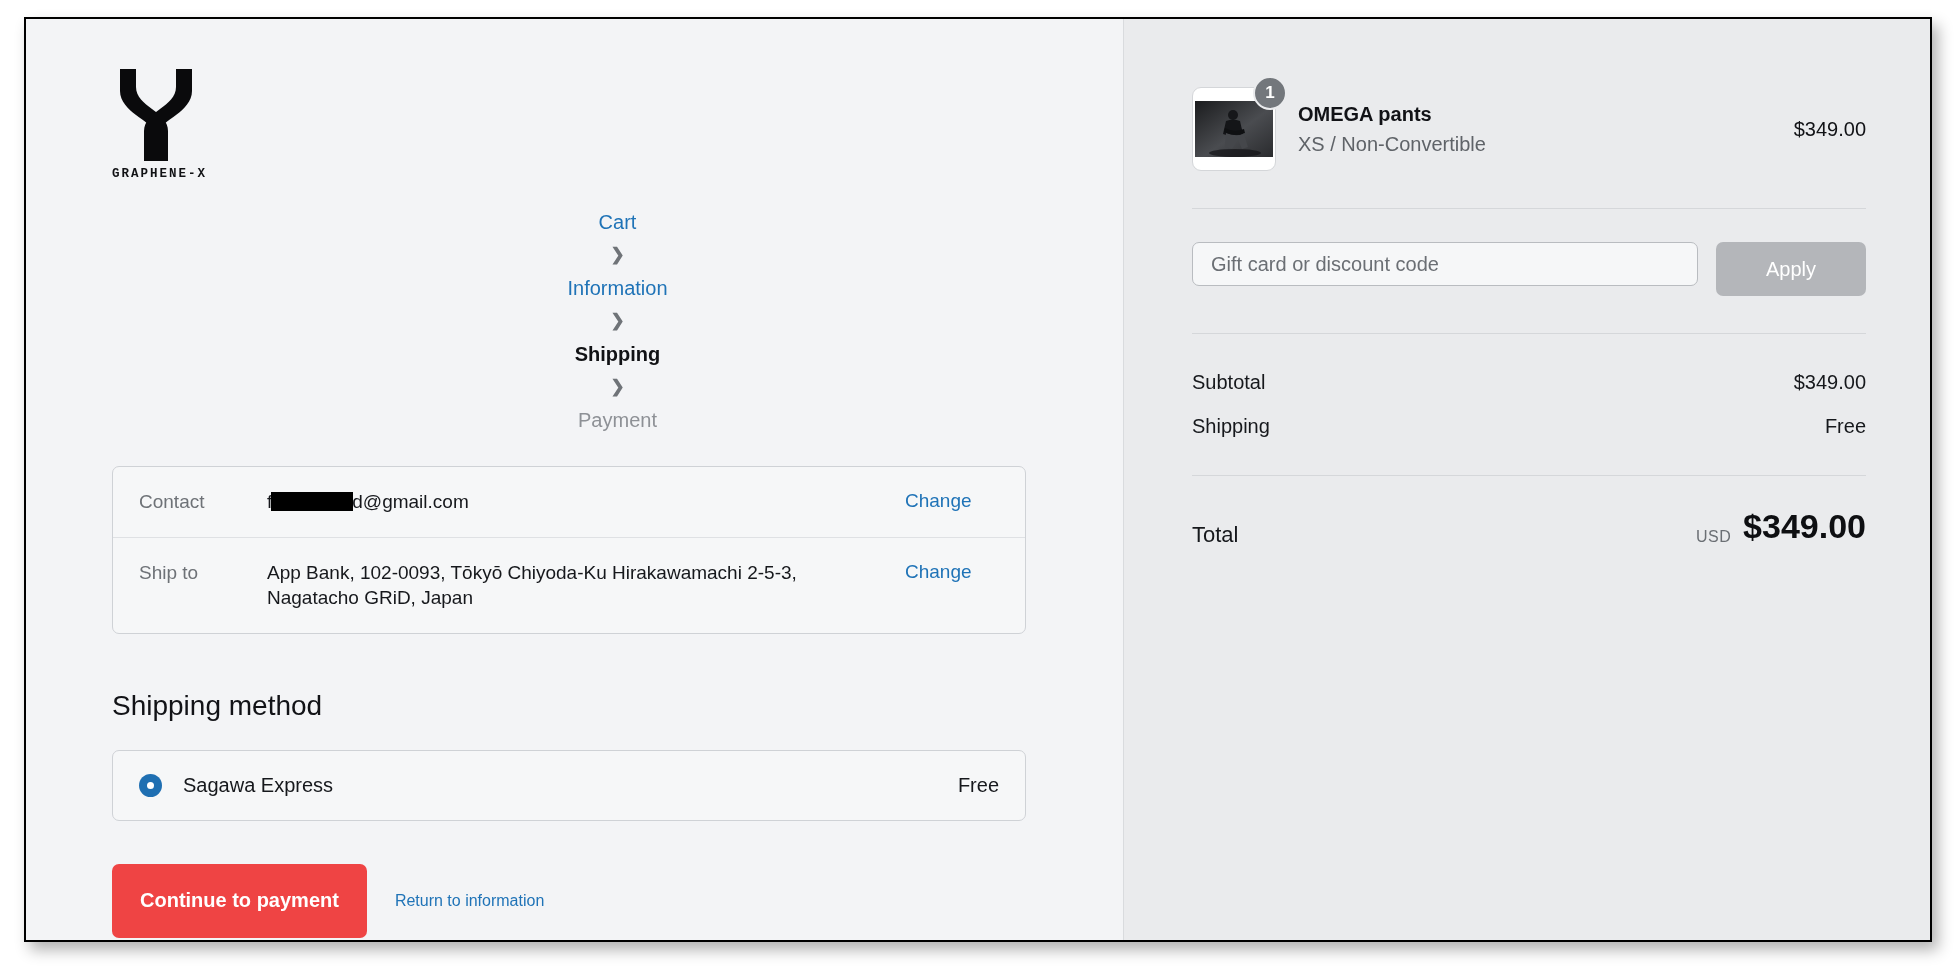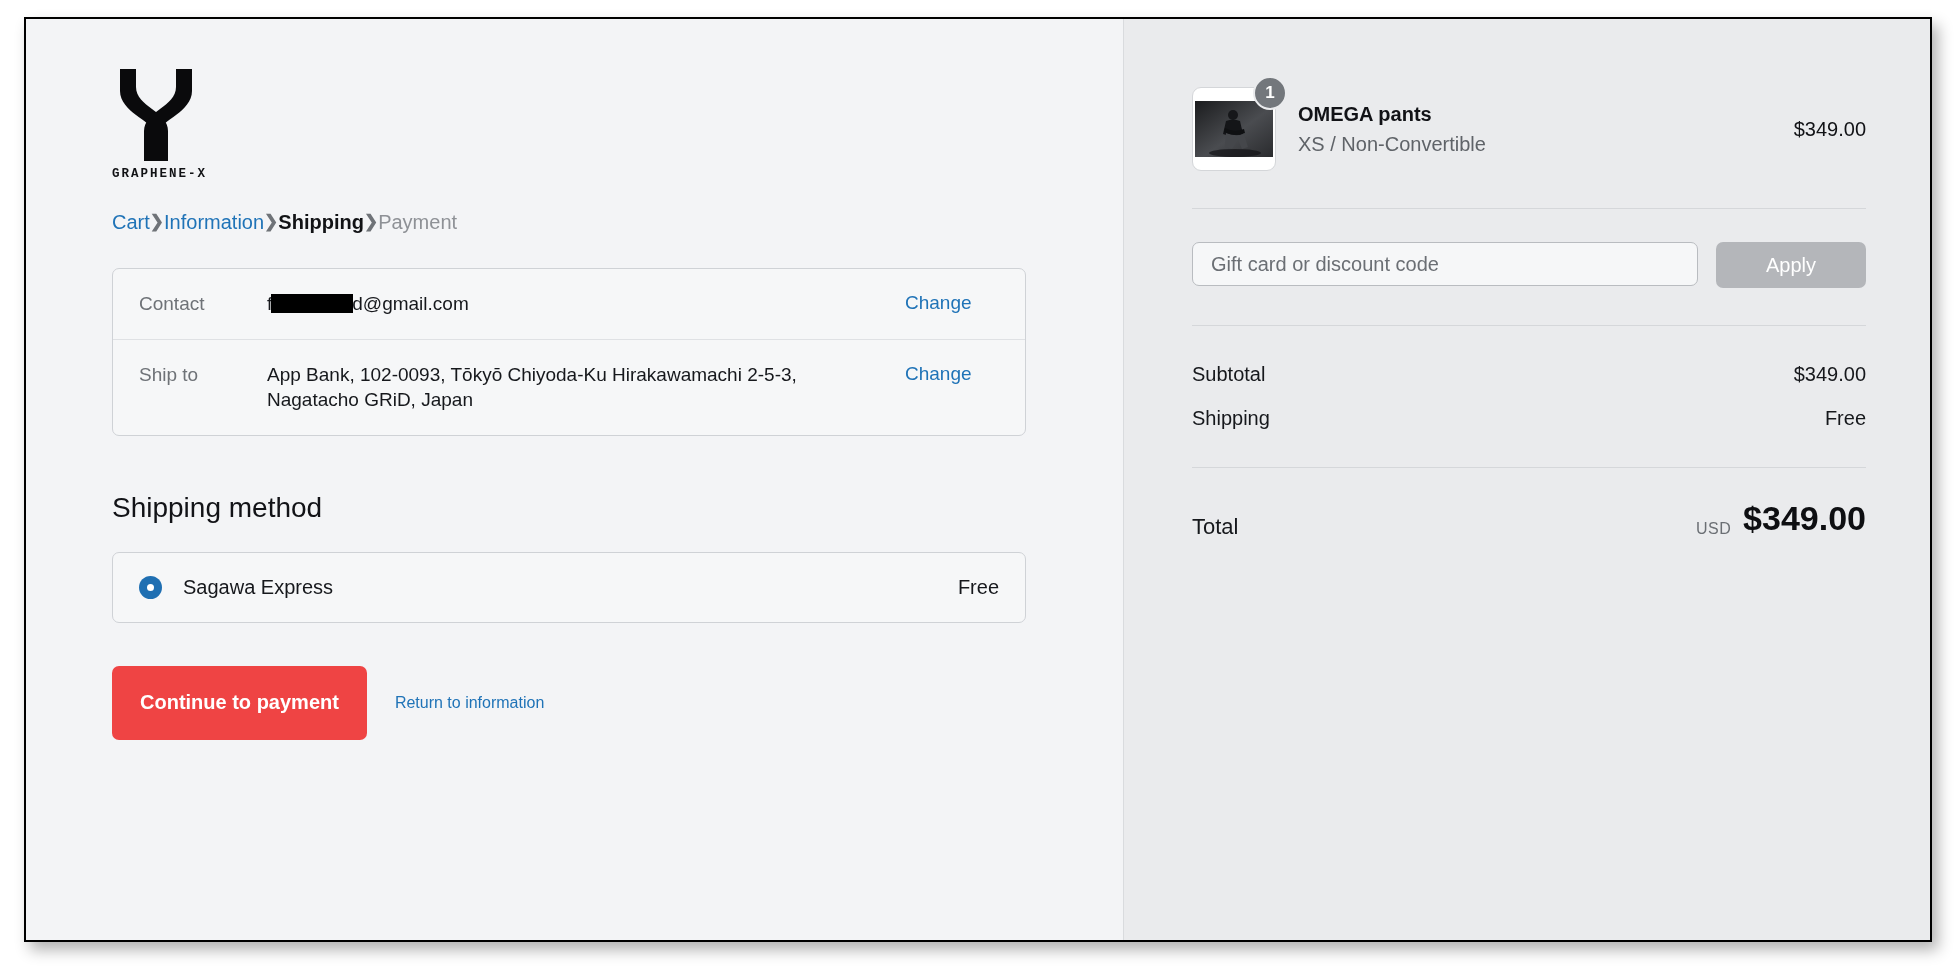--- a/index.html
+++ b/index.html
@@ -62,20 +62,22 @@
     margin-top: 4px;
     white-space: nowrap;
   }
 
   
   .breadcrumb {
     margin: 30px 0 0 26px;
     display: flex;
     align-items: center;
     font-size: 20px;
+    gap: 13px;
+    flex-direction: column;
   }
   .crumb-link {
     color: #1f73b7;
     text-decoration: none;
     cursor: pointer;
   }
   .crumb-current {
     color: #111215;
     font-weight: 700;
   }
@@ -310,21 +312,21 @@
     background: #f6f7f8;
     font-size: 20px;
     color: #16181c;
     padding: 0 18px;
     box-sizing: border-box;
     font-family: "Liberation Sans", sans-serif;
   }
   .discount-input::placeholder { color: #6b6f74; opacity: 1; }
   .btn-apply {
     width: 150px;
-    height: 46px;
+    height: 54px;
     background: #b4b6ba;
     color: #ffffff;
     font-size: 20px;
     border: none;
     border-radius: 7px;
     cursor: default;
     font-family: "Liberation Sans", sans-serif;
   }
 
   

